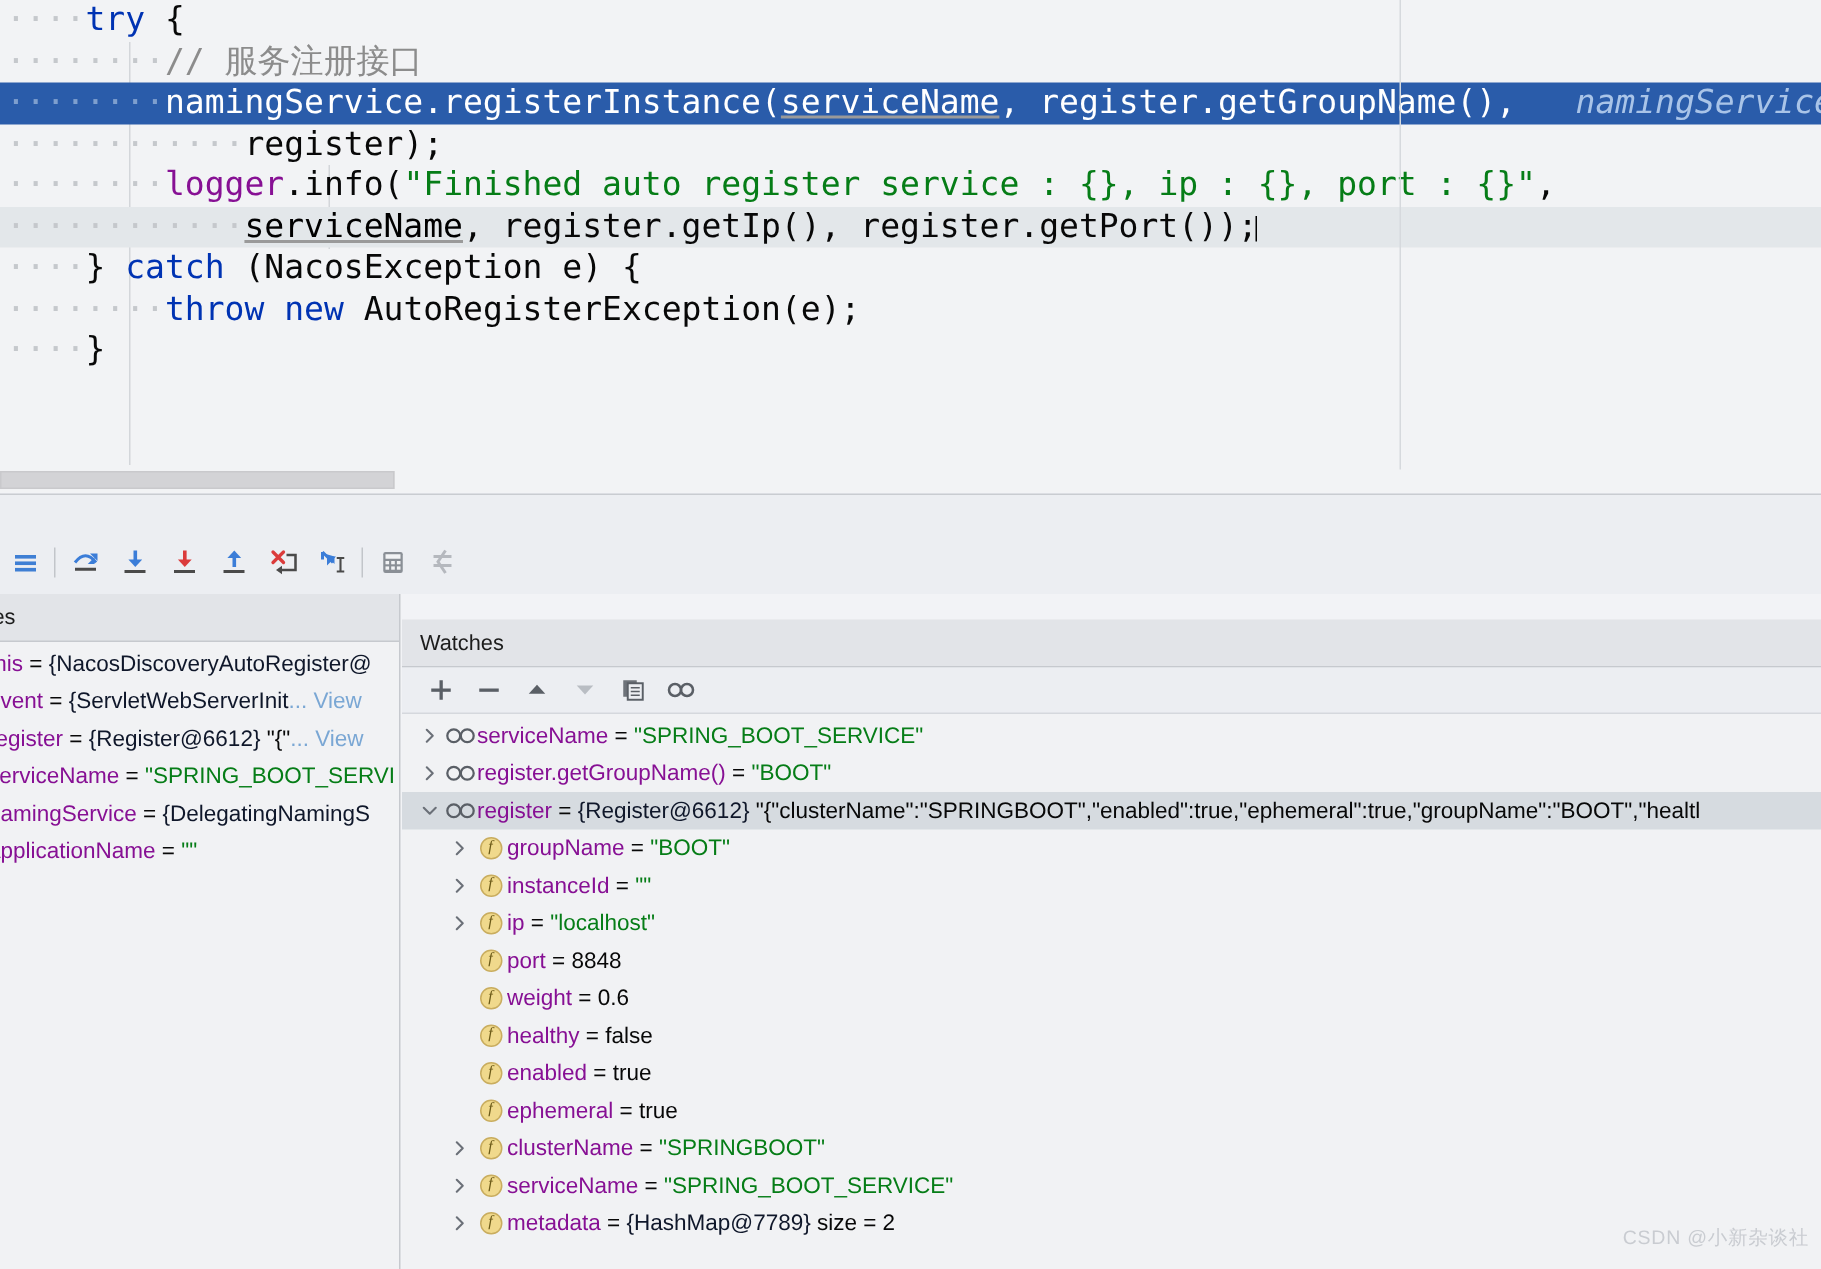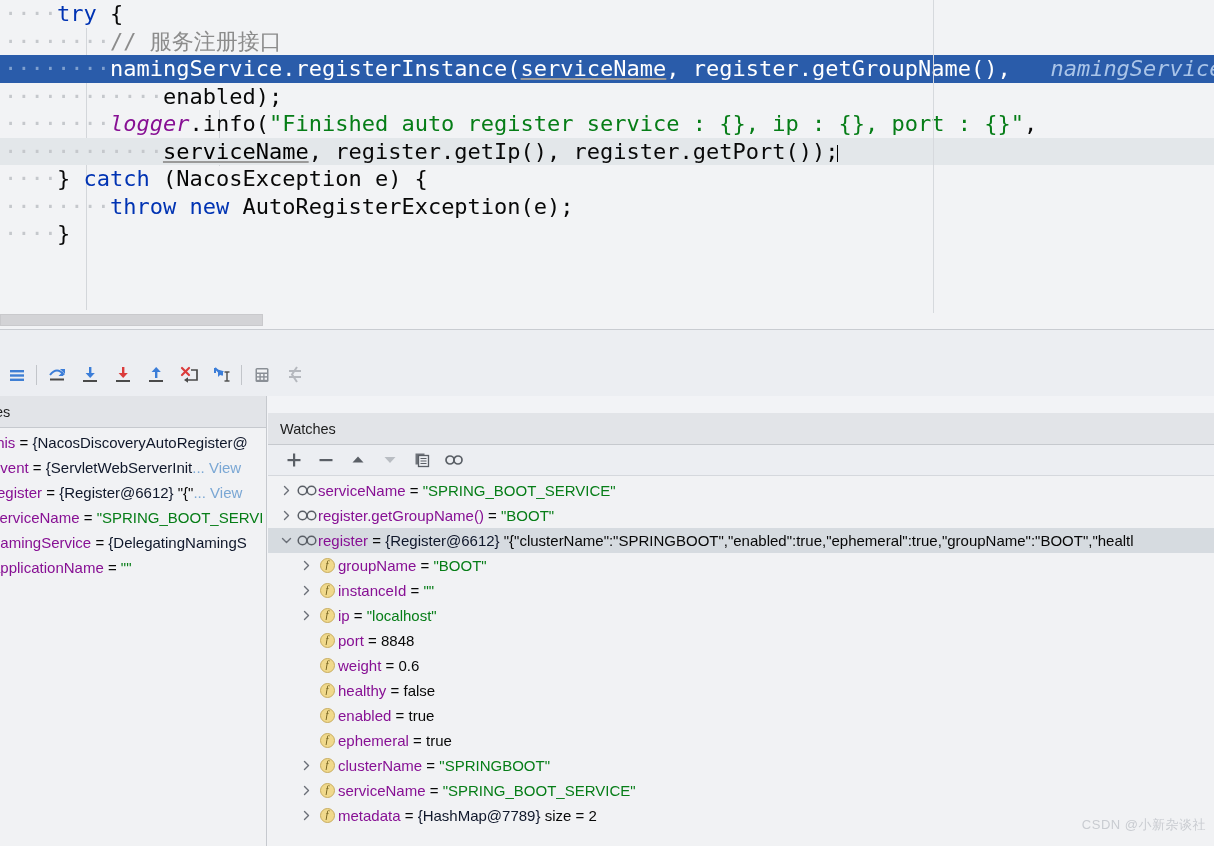--- a/index.html
+++ b/index.html
@@ -37,21 +37,21 @@
     width: 1px; height: 315px;
     background: #d6d9dd;
   }
   #editor-guides { position:absolute; left:0; top:0; width:1214px; height:315px; pointer-events:none; }
   #editor-guides .ig { position:absolute; width:1px; background:#d3d6da; }
 
   
   .kw   { color: #0033b3; font-weight: 400; }
   .str  { color: #067d17; }
   .cmt  { color: #8c8c8c; }
-  .fld  { color: #871094; font-style: italic; }
+  .fld  { color: #871094; }
   .plain{ color: #080808; }
   .und  { text-decoration: underline; text-decoration-color: #9a9a9a; }
   
   .sel .plain, .sel .kw, .sel .str, .sel .und { color: #ffffff; }
   .sel .hint { color: #a9c4e8; font-style: italic; }
   .ws { color: #c5c8cc; }
   .sel .ws { color: #7e9fce; }
   .caret {
     display: inline-block;
     width: 1px; height: 17px;
@@ -188,21 +188,21 @@
 
 <div id="editor">
   <div id="editor-guides">
     <div class="ig" style="left:86px;top:28px;height:282px;"></div>
     <div class="ig" style="left:219px;top:110px;height:56px;"></div>
   </div>
   <div id="code-lines">
       <div class="code-line"><span class="txt"><span class="ws">····</span><span class="kw">try</span><span class="plain"> </span><span class="plain">{</span></span></div>
       <div class="code-line"><span class="txt"><span class="ws">········</span><span class="cmt">// 服务注册接口</span></span></div>
       <div class="code-line sel"><span class="txt"><span class="ws">········</span><span class="plain">namingService</span><span class="plain">.registerInstance(</span><span class="und">serviceName</span><span class="plain">, register.getGroupName(), </span><span class="hint">  namingService: DelegatingNamingSer</span></span></div>
-      <div class="code-line"><span class="txt"><span class="ws">············</span><span class="plain">enabled);</span></span></div>
+      <div class="code-line"><span class="txt"><span class="ws">············</span><span class="plain">register);</span></span></div>
       <div class="code-line"><span class="txt"><span class="ws">········</span><span class="fld">logger</span><span class="plain">.info(</span><span class="str">"Finished auto register service : {}, ip : {}, port : {}"</span><span class="plain">,</span></span></div>
       <div class="code-line caretline"><span class="txt"><span class="ws">············</span><span class="und">serviceName</span><span class="plain">, register.getIp(), register.getPort());</span><span class="caret"></span></span></div>
       <div class="code-line"><span class="txt"><span class="ws">····</span><span class="plain">} </span><span class="kw">catch</span><span class="plain"> (NacosException e) {</span></span></div>
       <div class="code-line"><span class="txt"><span class="ws">········</span><span class="kw">throw</span><span class="plain"> </span><span class="kw">new</span><span class="plain"> AutoRegisterException(e);</span></span></div>
       <div class="code-line"><span class="txt"><span class="ws">····</span><span class="plain">}</span></span></div>
     </div>
   <div id="margin-guide"></div>
   <div id="editor-hscroll">
     <div id="editor-hthumb"></div>
   </div>

